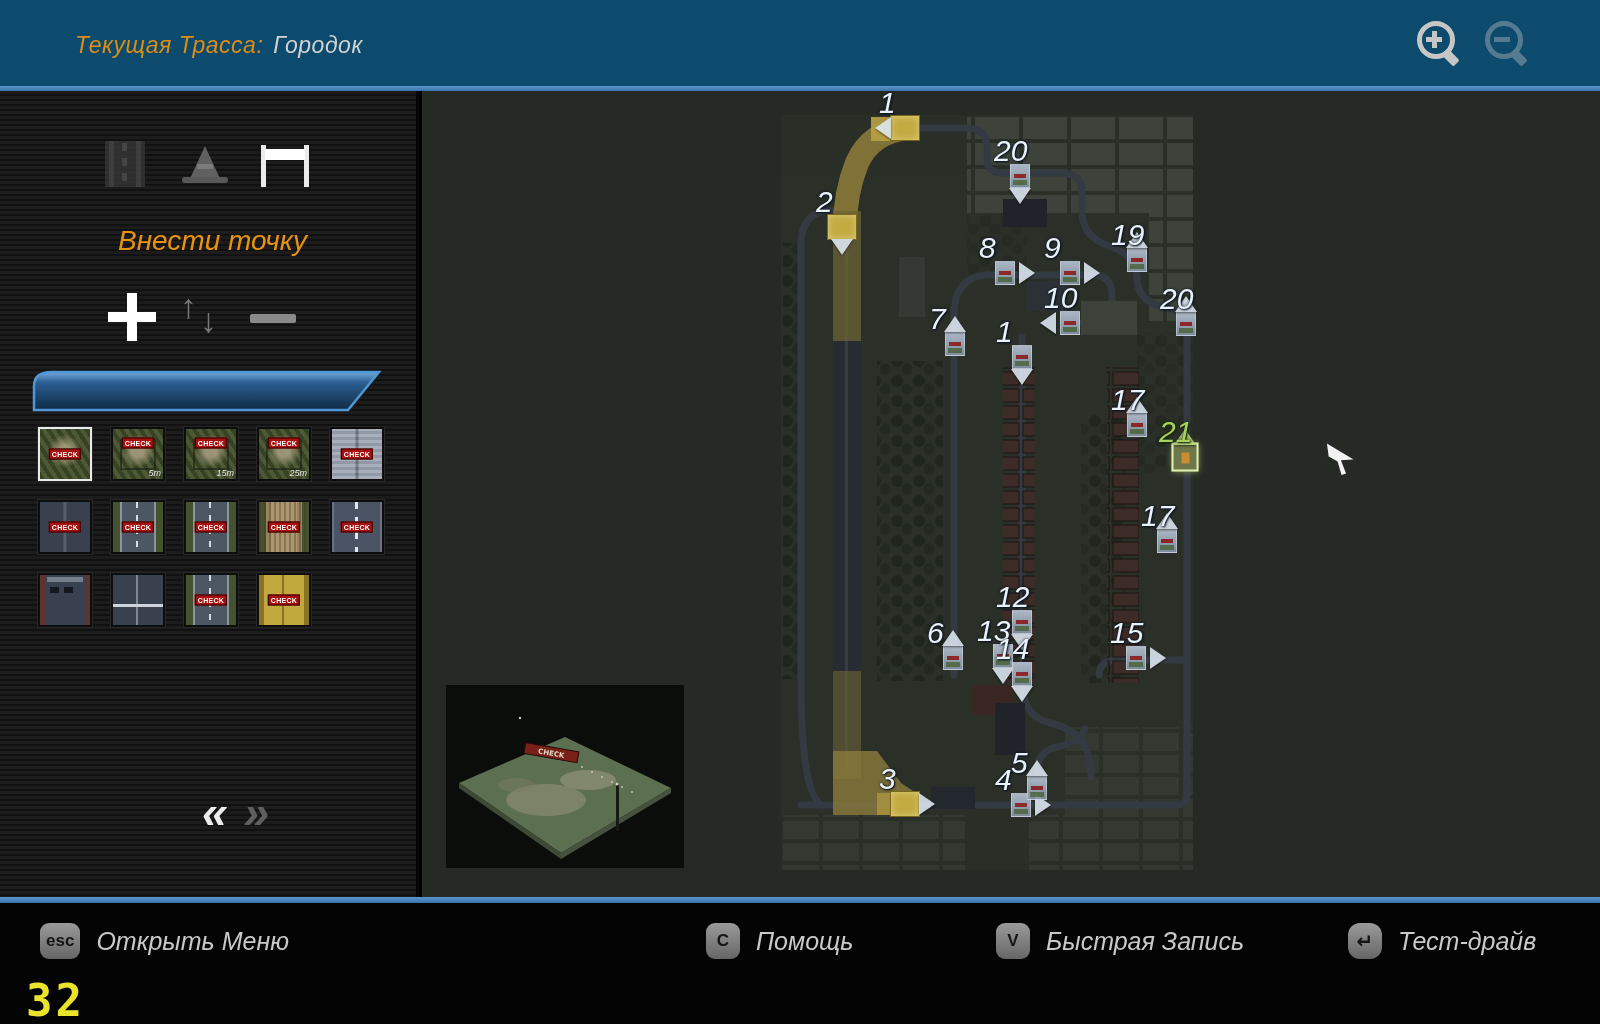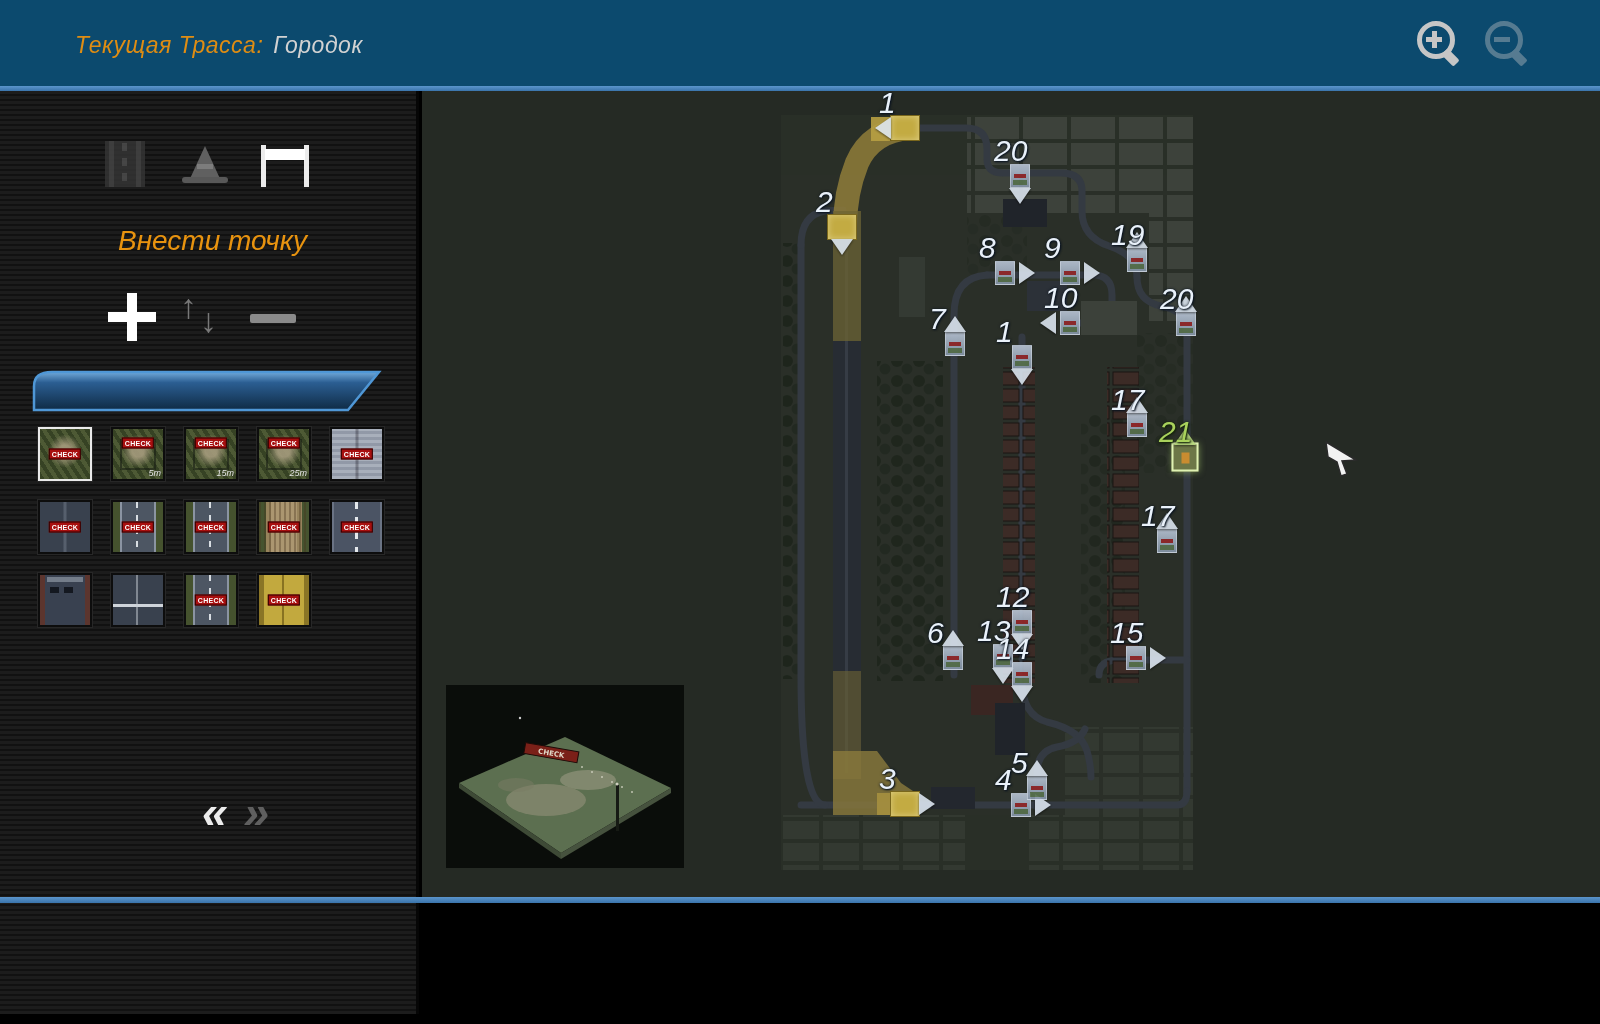--- a/index.html
+++ b/index.html
@@ -437,14 +437,33 @@
     </div>
 
     <div class="cursor">
       <svg width="34" height="38" viewBox="0 0 34 38">
         <polygon points="1,1 31,19 17,20 22,33 16,35 12,21 3,16" fill="#f2f2f2" stroke="#2a2a2a" stroke-width="1.5"></polygon>
       </svg>
     </div>
   </div>
 
   <div class="bot-blue"></div>
+  <div class="bottom-bar">
+    <div class="hint" id="hint-esc">
+      <span class="key">esc</span>
+      <span class="lab">Открыть Меню</span>
+    </div>
+    <div class="hint" id="hint-c">
+      <span class="key">C</span>
+      <span class="lab">Помощь</span>
+    </div>
+    <div class="hint" id="hint-v">
+      <span class="key">V</span>
+      <span class="lab">Быстрая Запись</span>
+    </div>
+    <div class="hint" id="hint-enter">
+      <span class="key">↵</span>
+      <span class="lab">Тест-драйв</span>
+    </div>
+    <div class="counter">32</div>
+  </div>
 
 </div>
 
 </body></html>

